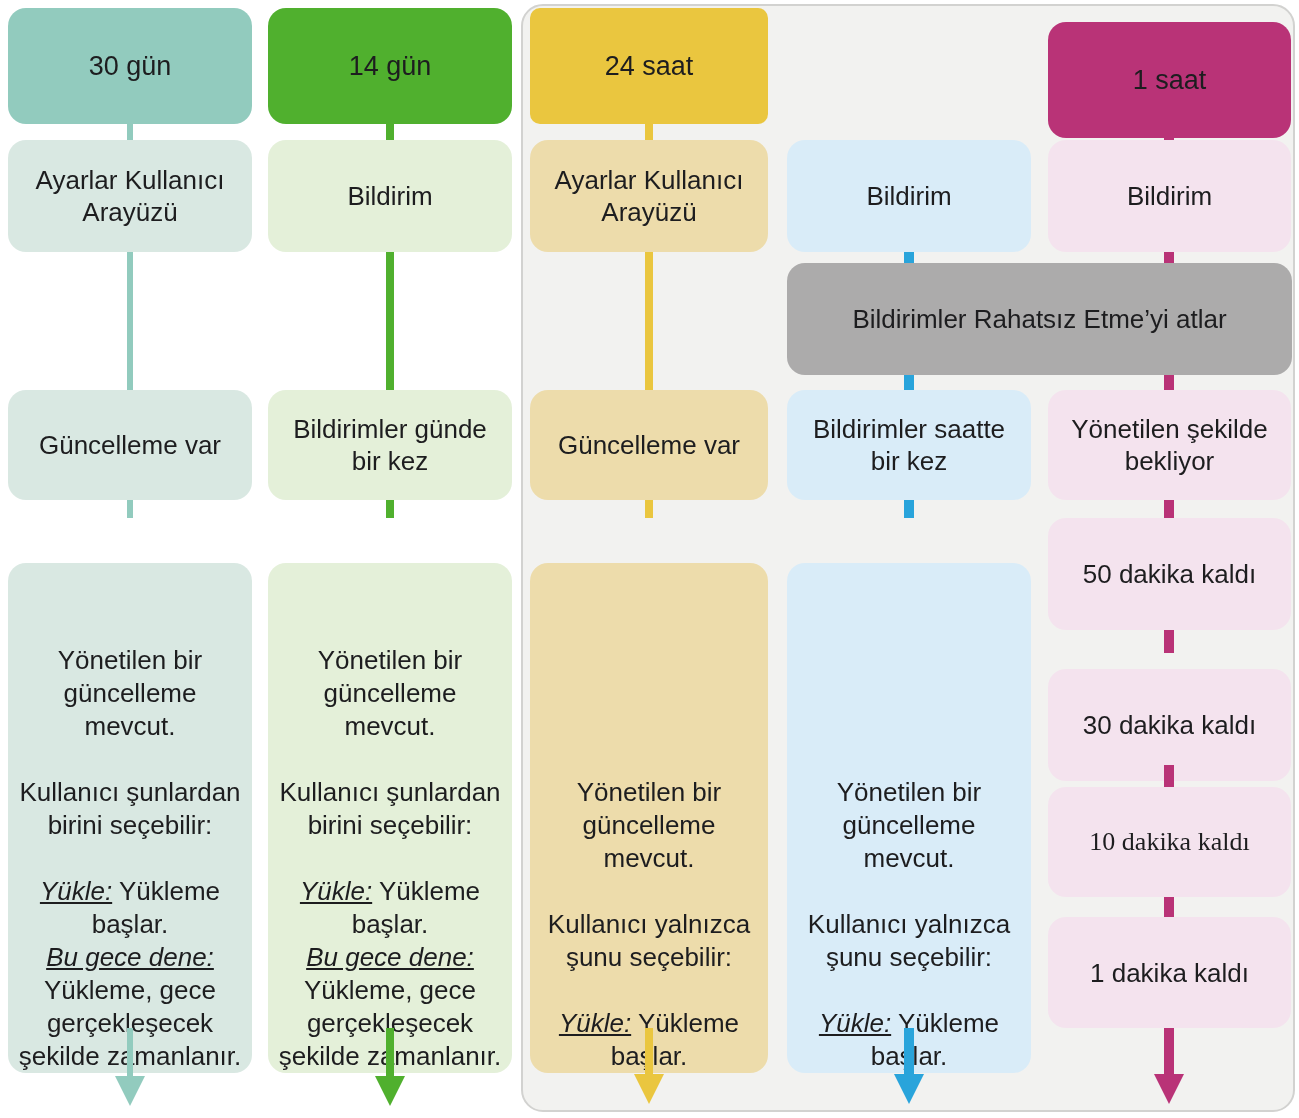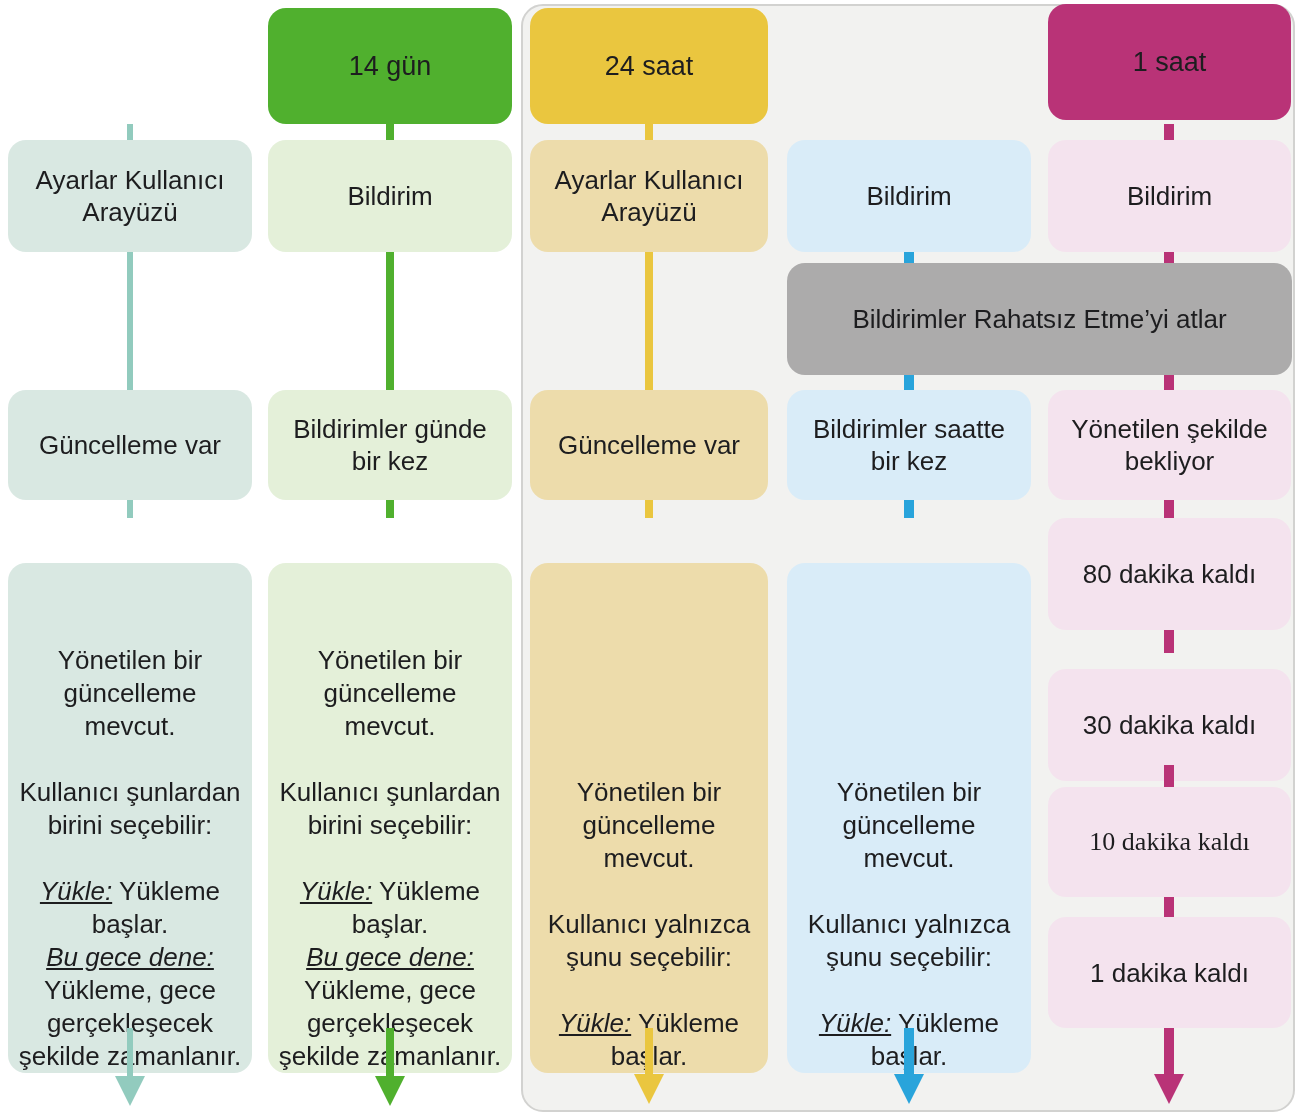--- a/index.html
+++ b/index.html
@@ -40,21 +40,21 @@
   }
   .conn{position:absolute;}
   .head{position:absolute;width:0;height:0;border-left:15px solid transparent;border-right:15px solid transparent;}
   
   .c1-strong{background:#92cbbe;}
   .c1-light{background:#d9e8e2;}
   .c1-line{background:#92cbbe;}
   .c2-strong{background:#50b02e;}
   .c2-light{background:#e4f0d9;}
   .c2-line{background:#50b02e;}
-  .c3-strong{background:#eac63f;}
+  .c3-strong{background:#eac63f;border-radius:10px;}
   .c3-light{background:#eddcab;}
   .c3-line{background:#eac63f;}
   .c4-light{background:#d9ecf8;}
   .c4-line{background:#29a4db;}
   .c5-strong{background:#b93377;}
   .c5-light{background:#f4e3ee;}
   .c5-line{background:#b93377;}
   .gray-box{background:#acabab;}
   .h-c1{border-top:30px solid #92cbbe;}
   .h-c2{border-top:30px solid #50b02e;}
@@ -63,20 +63,21 @@
   .h-c5{border-top:30px solid #b93377;}
   i{font-style:italic;text-decoration:underline;}
 </style>
 </head>
 <body>
 
 <div id="stage">
 
   <div class="panel" style="left:521px;top:4px;width:774px;height:1108px;"></div>
 
+  <div class="box hdr c1-strong" style="left:8px;top:8px;width:244px;height:116px;">30 gün</div>
   <div class="conn c1-line" style="left:127px;top:124px;width:6px;height:16px;"></div>
   <div class="box c1-light" style="left:8px;top:140px;width:244px;height:112px;">Ayarlar Kullanıcı
 Arayüzü</div>
   <div class="conn c1-line" style="left:127px;top:252px;width:6px;height:138px;"></div>
   <div class="box c1-light" style="left:8px;top:390px;width:244px;height:110px;">Güncelleme var</div>
   <div class="conn c1-line" style="left:127px;top:500px;width:6px;height:18px;"></div>
   <div class="box big c1-light" style="left:8px;top:518px;width:244px;height:510px;"><span>Yönetilen bir
 güncelleme
 mevcut.
 
@@ -146,29 +147,29 @@
 mevcut.
 
 Kullanıcı yalnızca
 şunu seçebilir:
 
 <i>Yükle:</i> Yükleme
 başlar.</span></div>
   <div class="conn c4-line" style="left:904px;top:1028px;width:10px;height:48px;"></div>
   <div class="head h-c4" style="left:894px;top:1074px;"></div>
 
-  <div class="box hdr c5-strong" style="left:1048px;top:4px;width:243px;height:116px;">1 saat</div>
+  <div class="box hdr c5-strong" style="left:1048px;top:22px;width:243px;height:116px;">1 saat</div>
   <div class="conn c5-line" style="left:1164px;top:124px;width:10px;height:16px;"></div>
   <div class="box c5-light" style="left:1048px;top:140px;width:243px;height:112px;">Bildirim</div>
   <div class="conn c5-line" style="left:1164px;top:252px;width:10px;height:11px;"></div>
   <div class="conn c5-line" style="left:1164px;top:375px;width:10px;height:15px;"></div>
   <div class="box c5-light" style="left:1048px;top:390px;width:243px;height:110px;">Yönetilen şekilde
 bekliyor</div>
   <div class="conn c5-line" style="left:1164px;top:500px;width:10px;height:18px;"></div>
-  <div class="box c5-light" style="left:1048px;top:518px;width:243px;height:112px;">80 dakika kaldı</div>
+  <div class="box c5-light" style="left:1048px;top:518px;width:243px;height:112px;">50 dakika kaldı</div>
   <div class="conn c5-line" style="left:1164px;top:630px;width:10px;height:23px;"></div>
   <div class="box c5-light" style="left:1048px;top:653px;width:243px;height:112px;margin-top:16px;">30 dakika kaldı</div>
   <div class="conn c5-line" style="left:1164px;top:765px;width:10px;height:22px;"></div>
   <div class="box c5-light" style="left:1048px;top:787px;width:243px;height:110px;font-family:Liberation Serif, serif;">10 dakika kaldı</div>
   <div class="conn c5-line" style="left:1164px;top:897px;width:10px;height:20px;"></div>
   <div class="box c5-light" style="left:1048px;top:917px;width:243px;height:111px;">1 dakika kaldı</div>
   <div class="conn c5-line" style="left:1164px;top:1028px;width:10px;height:48px;"></div>
   <div class="head h-c5" style="left:1154px;top:1074px;"></div>
 
 </div>

